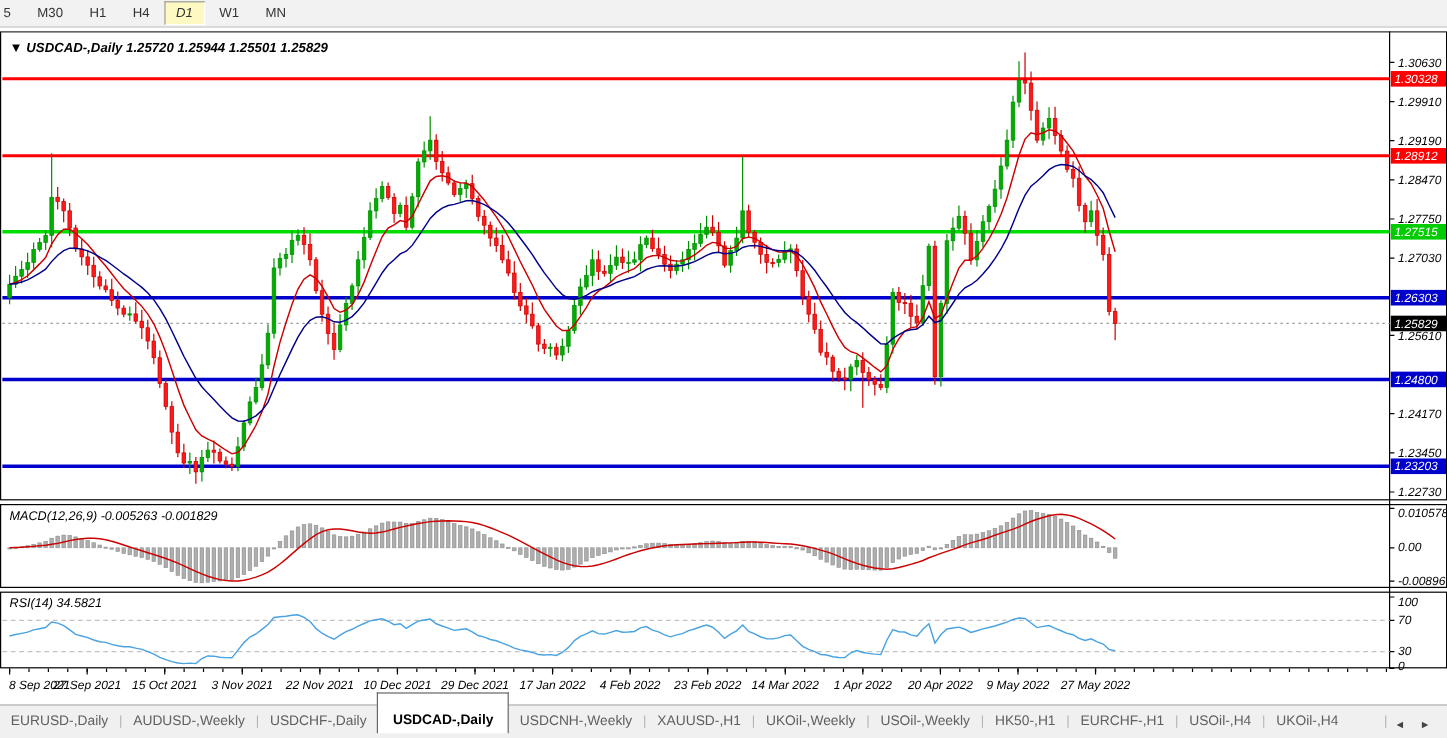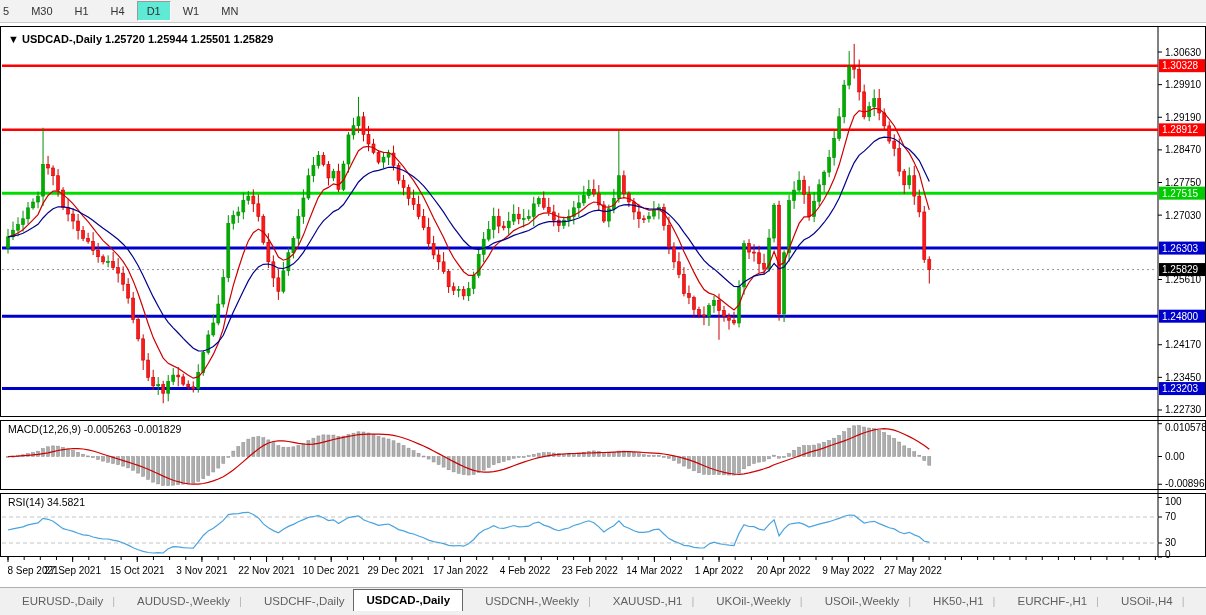--- a/index.html
+++ b/index.html
@@ -1,28 +1,28 @@
 <!DOCTYPE html>
 <html><head>
 <meta charset="utf-8">
 <style>
   html,body{margin:0;padding:0;background:#fff;font-family:"Liberation Sans",sans-serif;}
   #app{width:1206px;height:615px;position:relative;background:#fff;overflow:hidden;}
   
   #toolbar{height:22px;background:#f2f2f2;border-bottom:1px solid #c8c8c8;display:flex;align-items:center;padding-left:0;}
   .tf-btn{font-size:11px;color:#333;padding:2px 9px;margin:0 1px;cursor:default;border:1px solid transparent;line-height:14px;}
   .tf-btn.first{padding-left:2px;margin-left:0;}
-  .tf-btn.active{background:#5eead4;border:1px solid #9a9a9a;border-right-color:#fff;border-bottom-color:#fff;}
+  .tf-btn.active{background:#fef9c3;border:1px solid #9a9a9a;border-right-color:#fff;border-bottom-color:#fff;font-style:italic;}
   
-  #chartwrap{position:absolute;top:26px;left:0;width:1206px;height:561px;}
+  #chartwrap{position:absolute;top:26px;left:0;width:1206px;height:561px;font-style:italic;}
   
   #tabbar{position:absolute;top:587px;left:0;width:1206px;height:24px;background:#f0f0f0;border-top:1px solid #b0b0b0;display:flex;align-items:flex-end;}
-  .tab{font-size:11.5px;color:#5f5f5f;padding:4px 9px 5px 22px;white-space:nowrap;cursor:default;}
+  .tab{font-size:11.5px;color:#5f5f5f;padding:4px 9px 5px 9px;white-space:nowrap;cursor:default;}
   .tab-sep{color:#b4b4b4;font-size:11px;padding-bottom:5px;}
-  .tab.active{background:#fff;color:#000;font-weight:bold;border:1px solid #666;border-bottom:none;padding:4px 12px 6px 12px;margin-bottom:0;}
+  .tab.active{background:#fff;color:#000;font-weight:bold;border:1px solid #666;border-bottom:none;padding:16px 12px 6px 12px;margin-bottom:0;}
   #tab-scroll{margin-left:auto;display:flex;align-items:center;padding-right:8px;}
   .scroll-arrow{font-size:9px;color:#444;padding:3px 6px;cursor:default;}
   #bottomstrip{position:absolute;top:611px;left:0;width:1206px;height:4px;background:#f0f0f0;}
   text{font-family:"Liberation Sans",sans-serif;}
 </style>
 </head>
 <body>
 
 <div id="app">
   <div id="toolbar">

